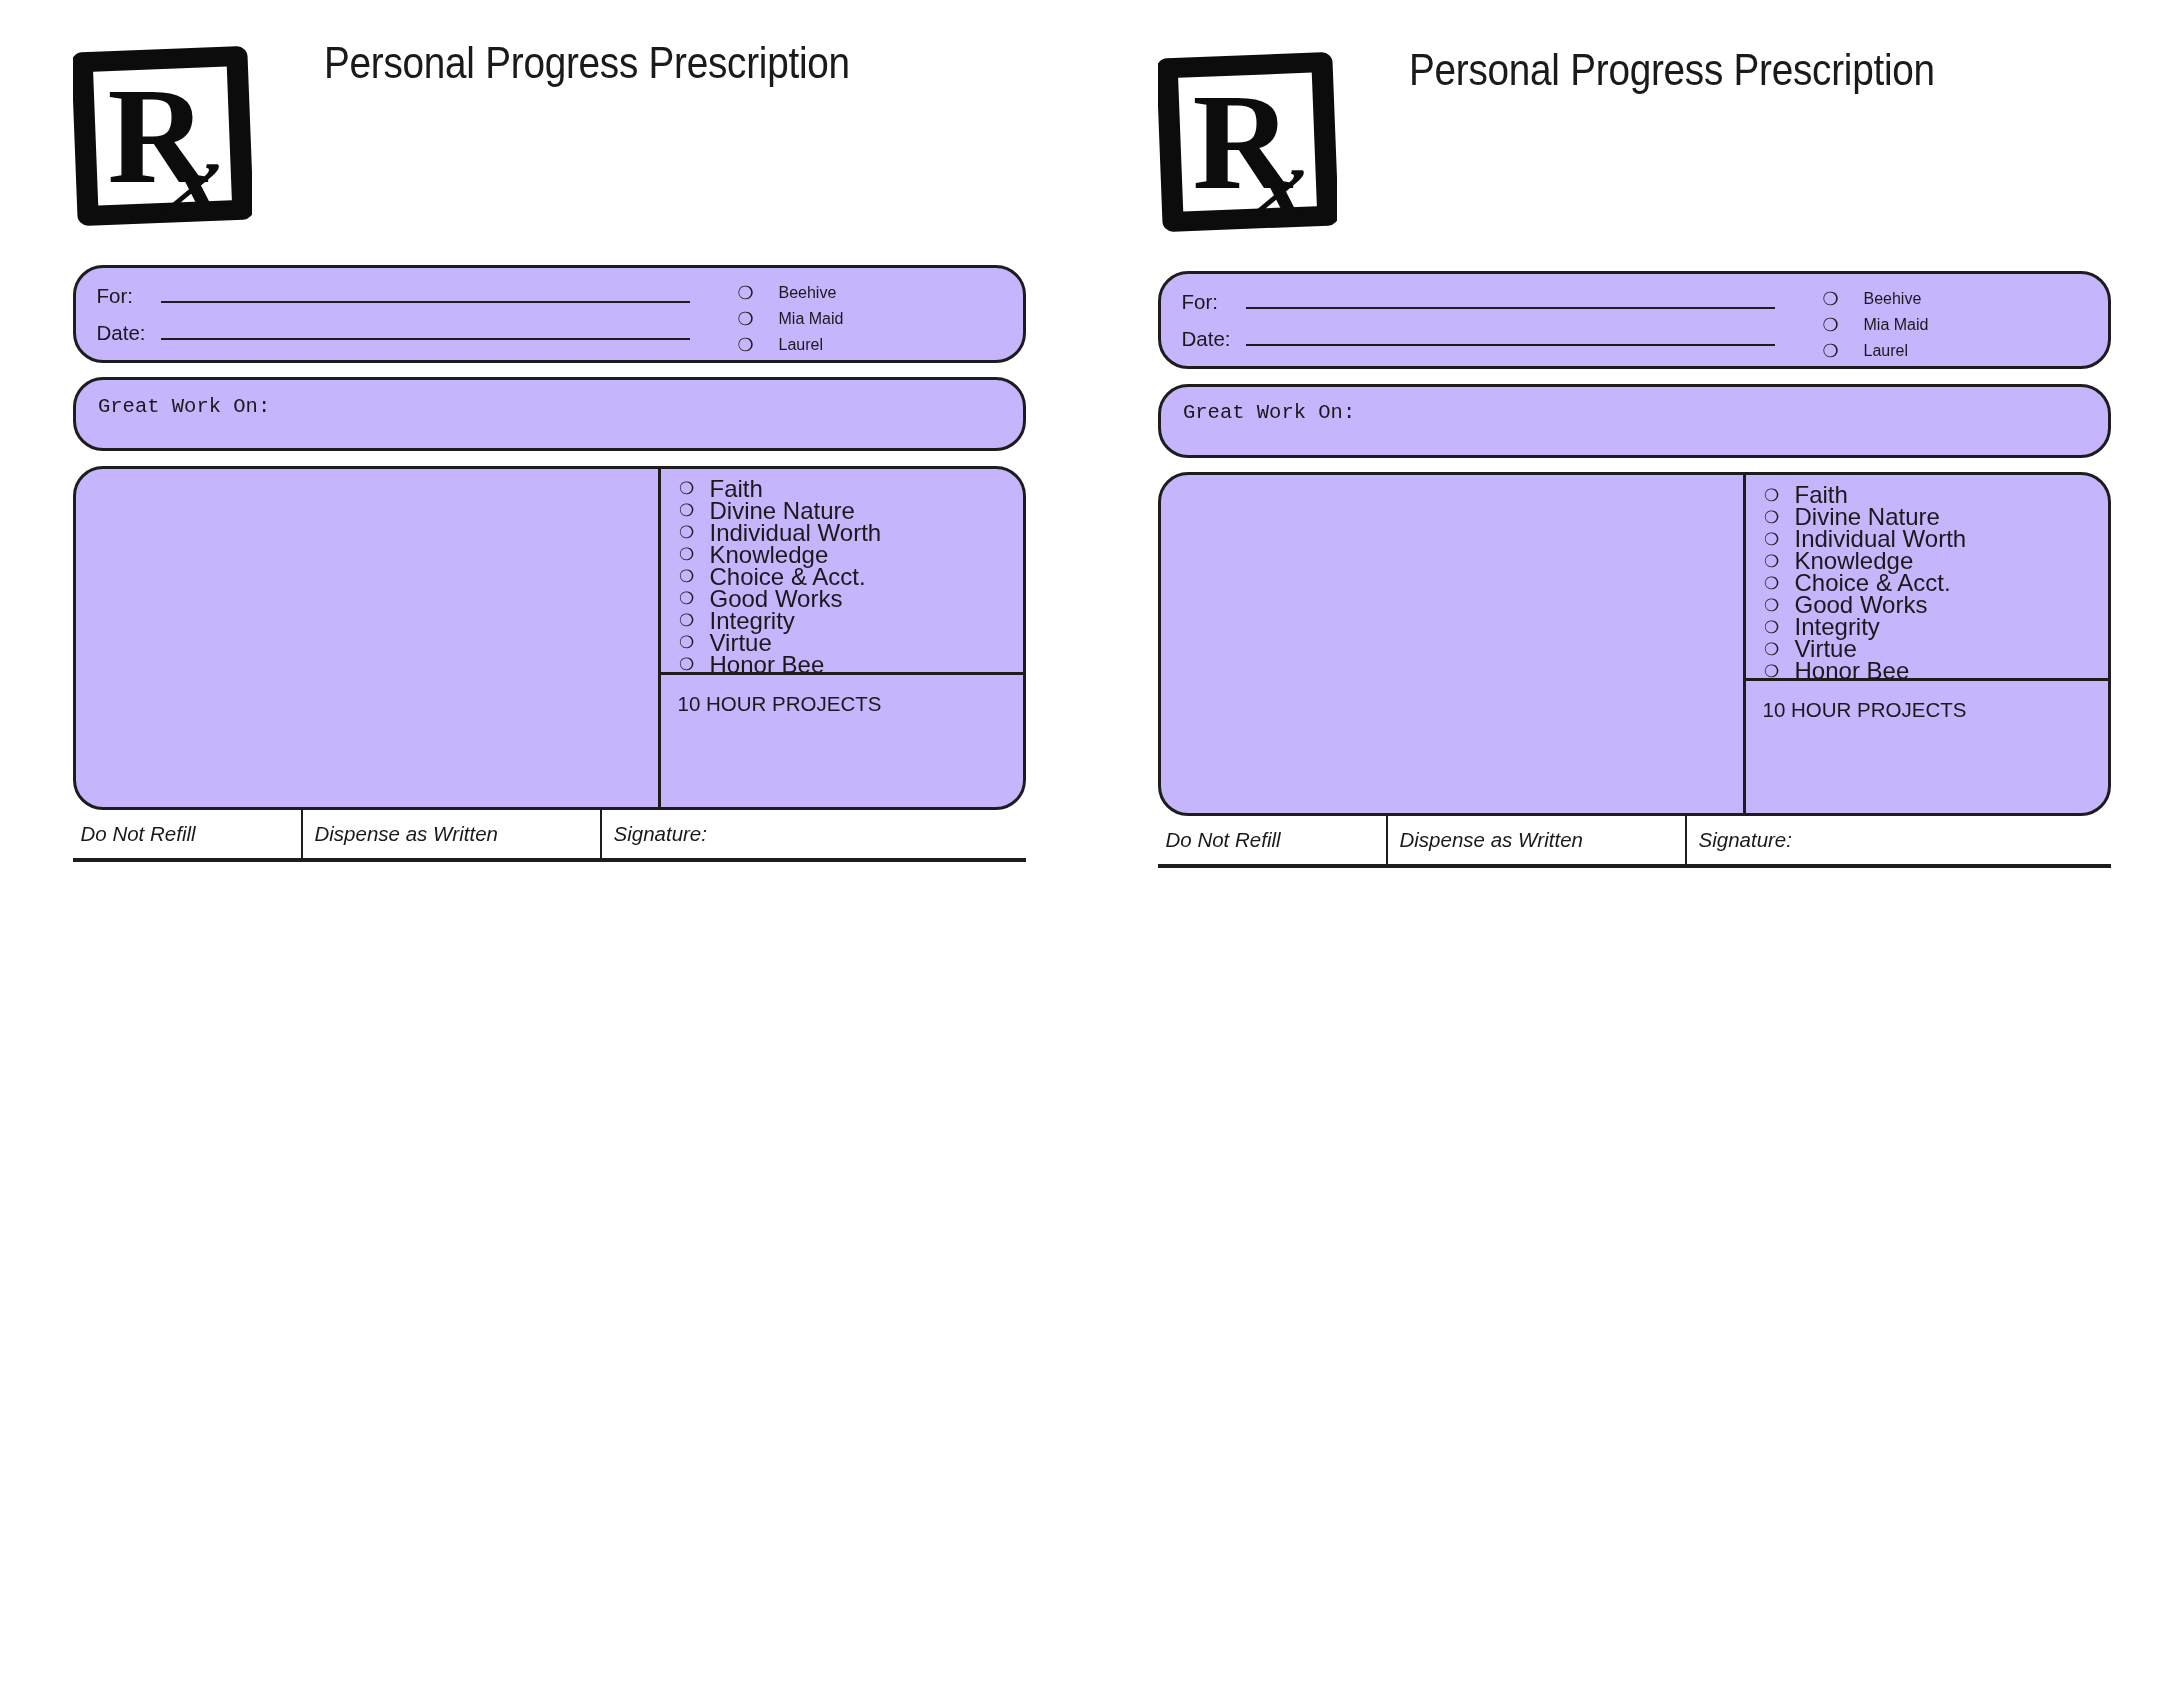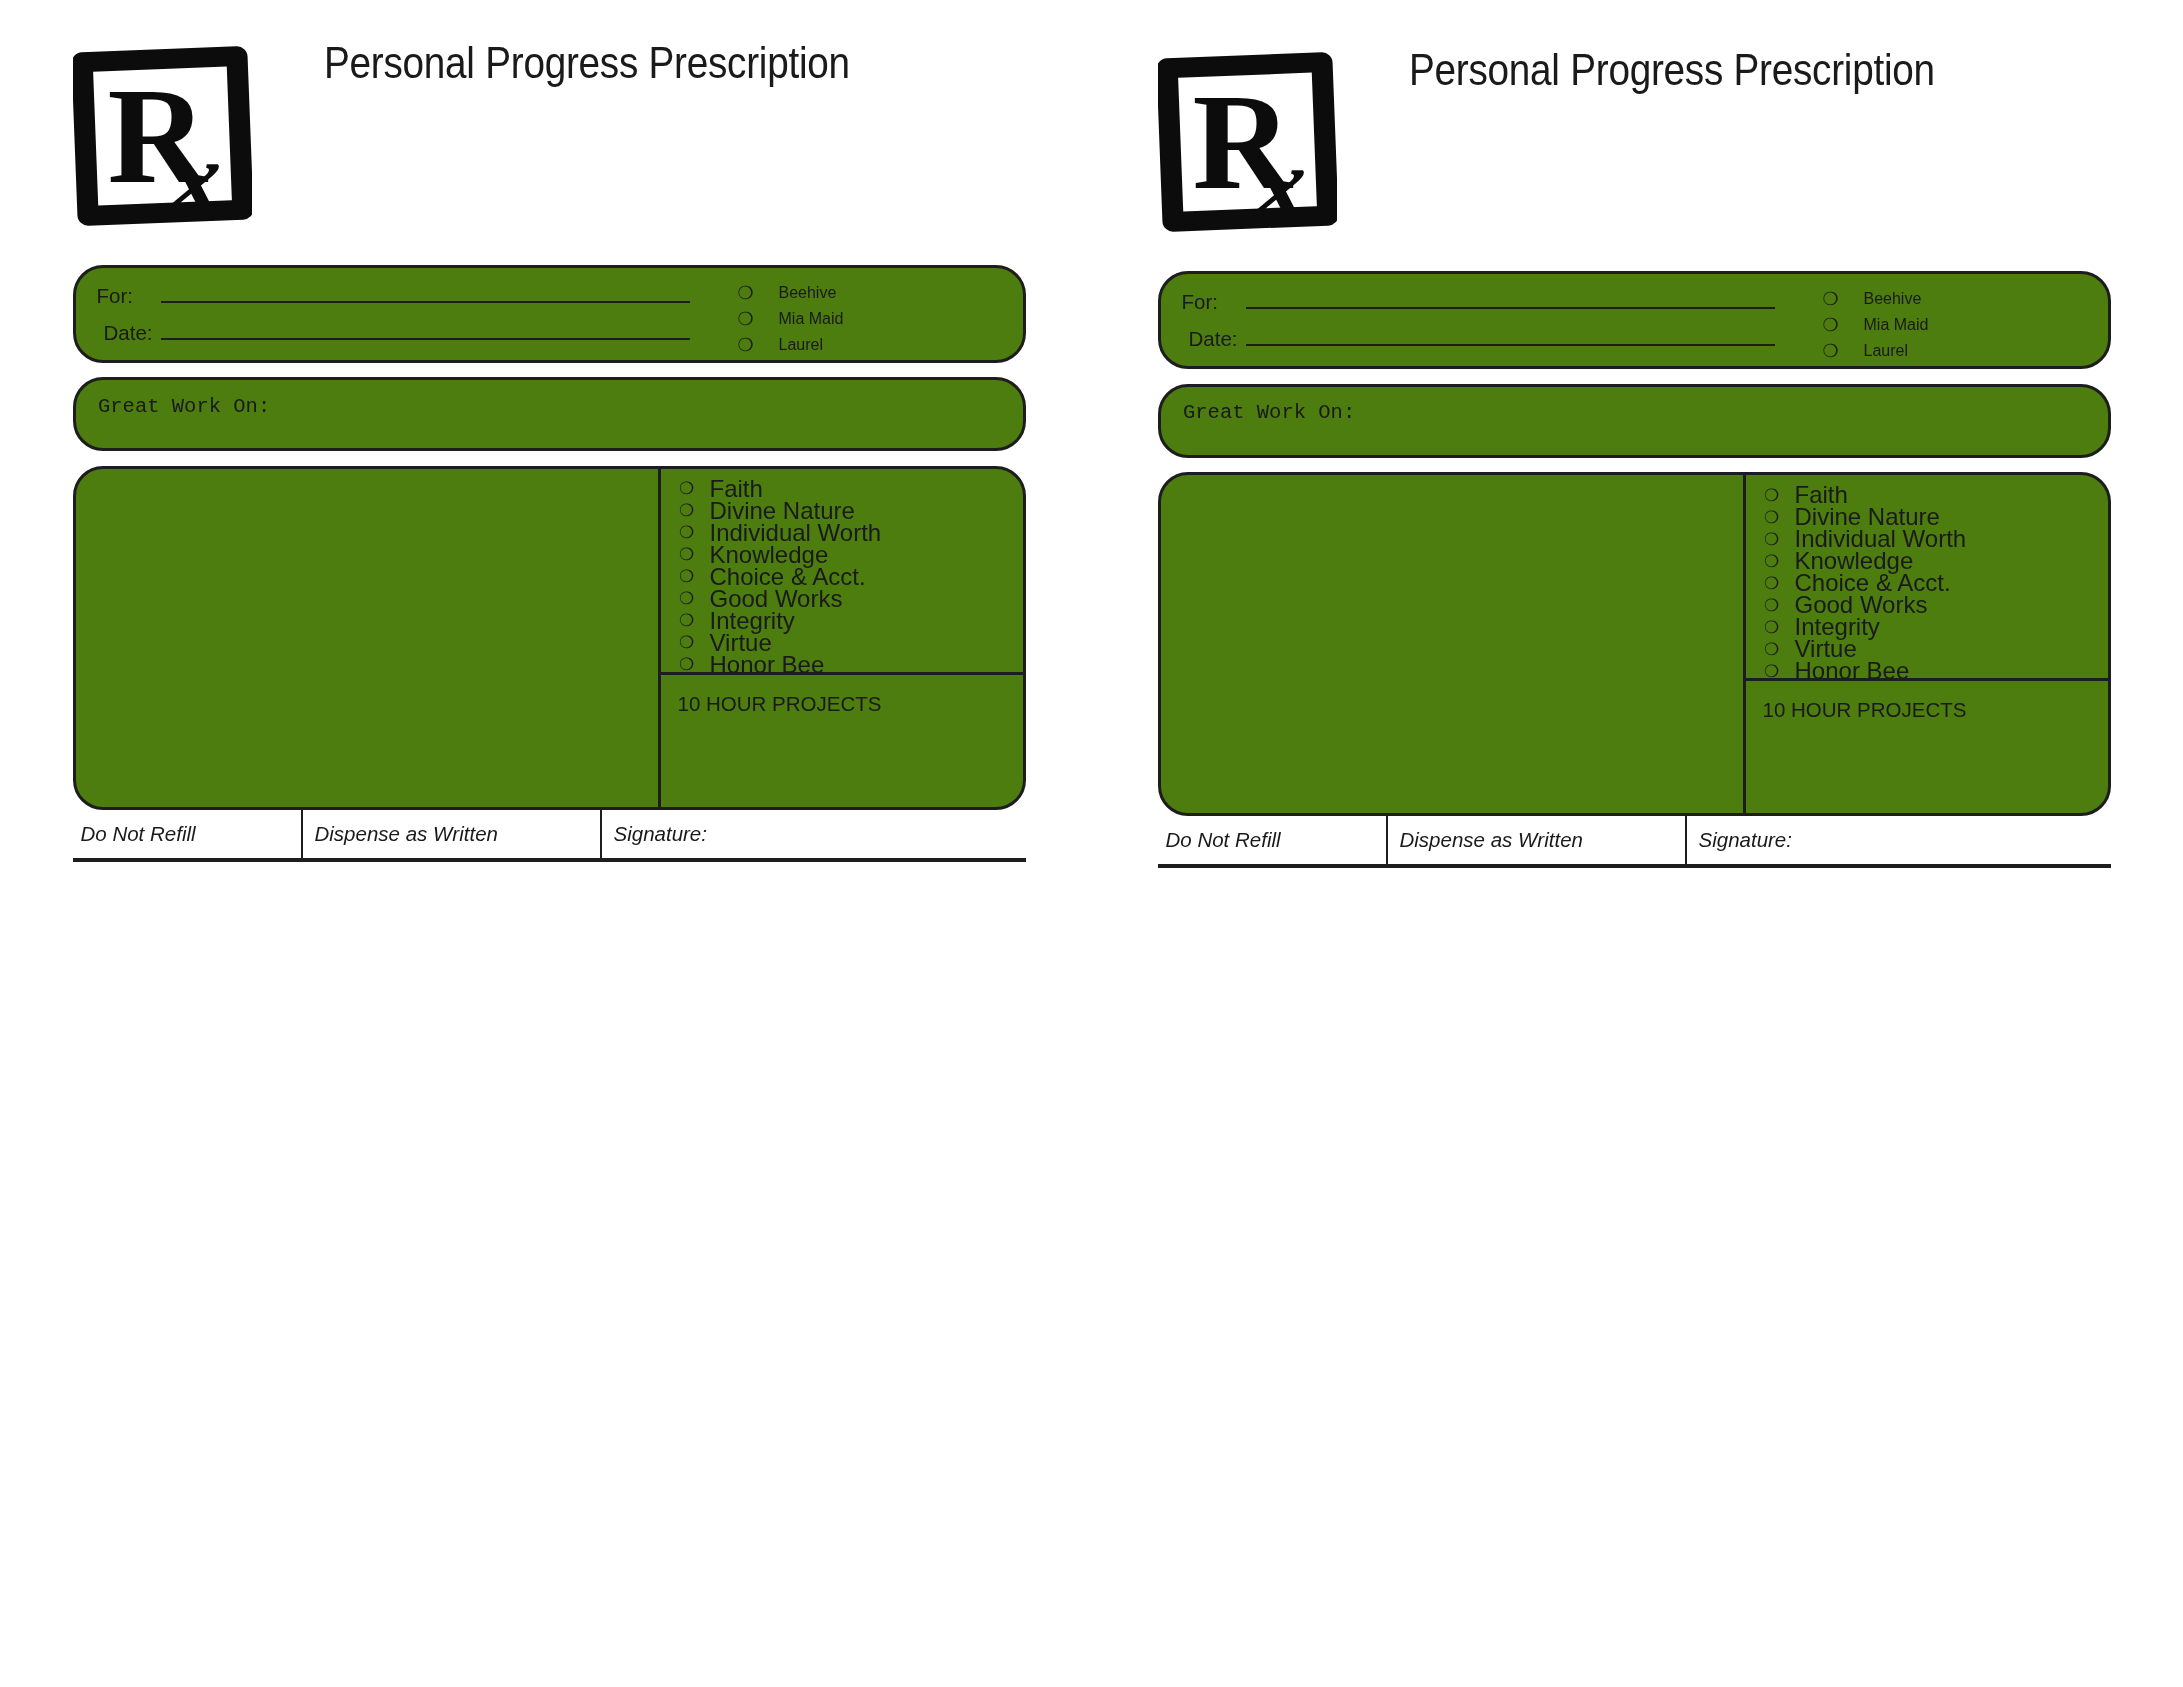--- a/index.html
+++ b/index.html
@@ -59,42 +59,42 @@
     white-space: nowrap;
     color: #1a1a1a;
   }
 
   
   .panel {
     position: relative;
     box-sizing: border-box;
     border: 3.3px solid #1d1d1d;
     border-radius: 30px;
-    background: #4d7c0f;
+    background: #c4b5fd;
     margin: 0 26.5px;
     width: 953px;
   }
 
   .panel-ident { height: 98px; padding: 0; }
   .panel-great { height: 74px; margin-top: 14.6px; font-family: Liberation Mono, monospace; }
   .panel-body  { height: 344px; margin-top: 14.6px; overflow: hidden; }
 
   
   .ident-grid {
     position: relative;
     height: 100%;
   }
   .field-row {
     position: absolute;
     display: flex;
     align-items: baseline;
     left: 21px;
   }
   .field-row.for-row  { top: 16px; }
-  .field-row.date-row { top: 53px; text-align: right; }
+  .field-row.date-row { top: 53px; }
   .field-label {
     font-size: 20.5px;
     width: 56px;
     flex: none;
     white-space: nowrap;
   }
   .field-line {
     display: block;
     width: 529px;
     height: 0;

